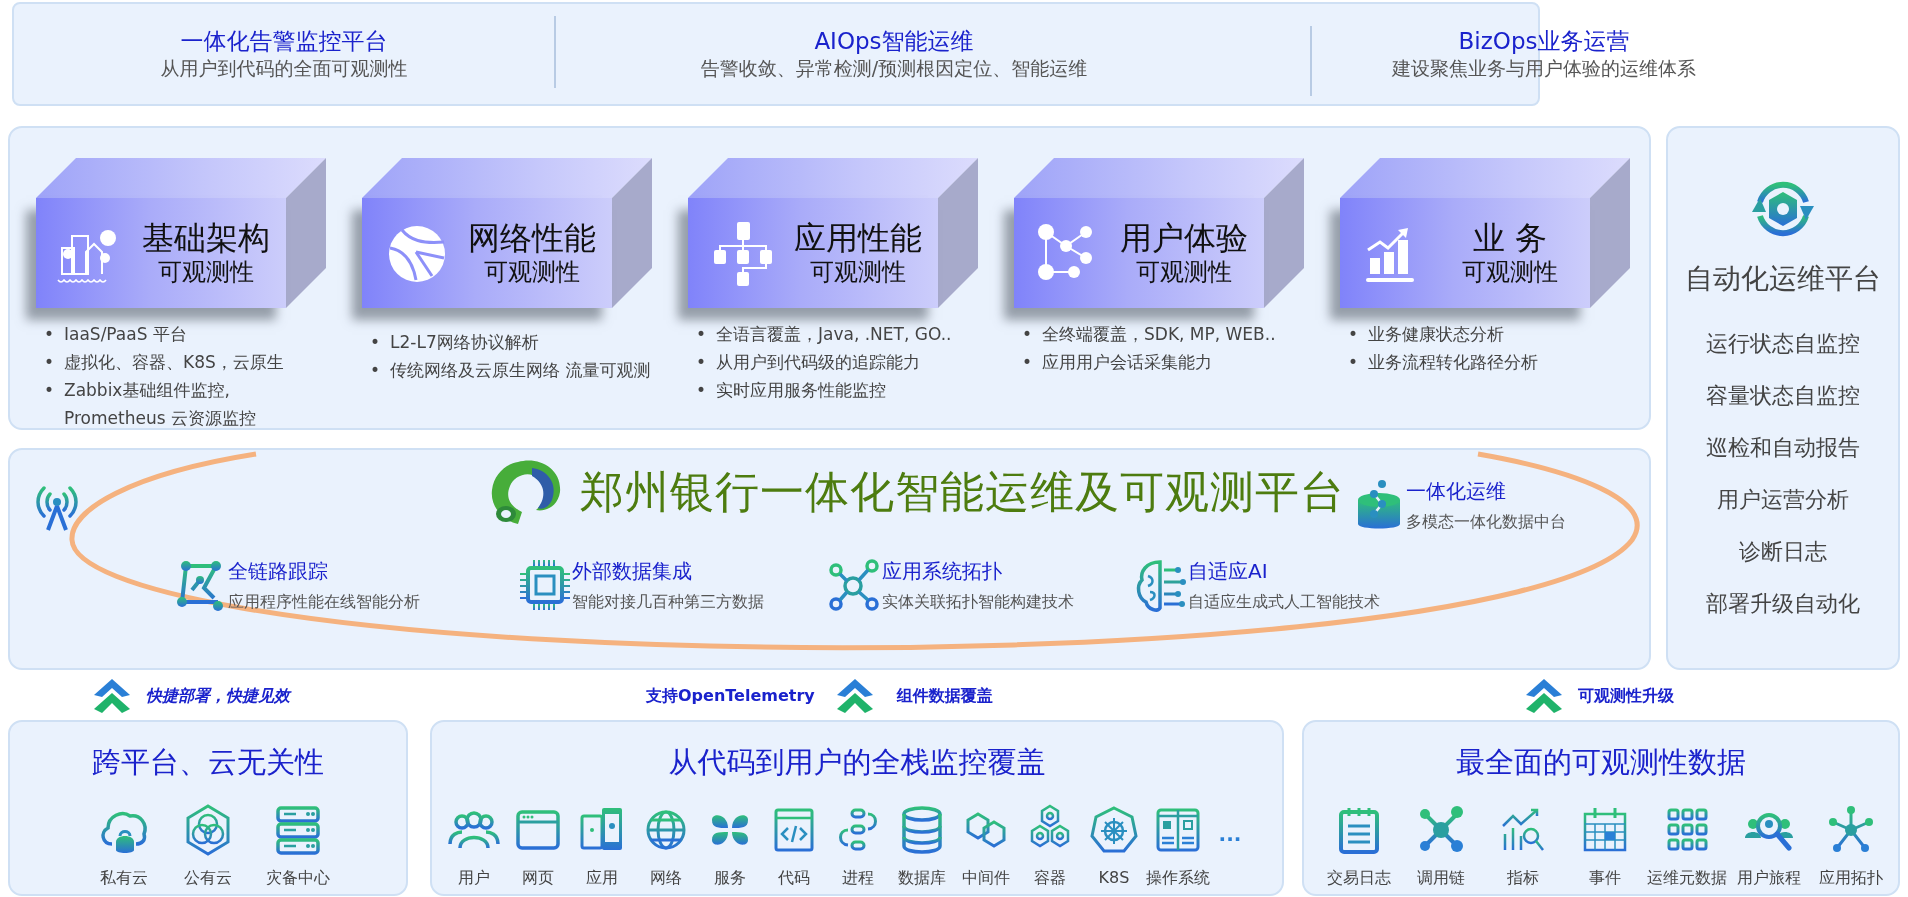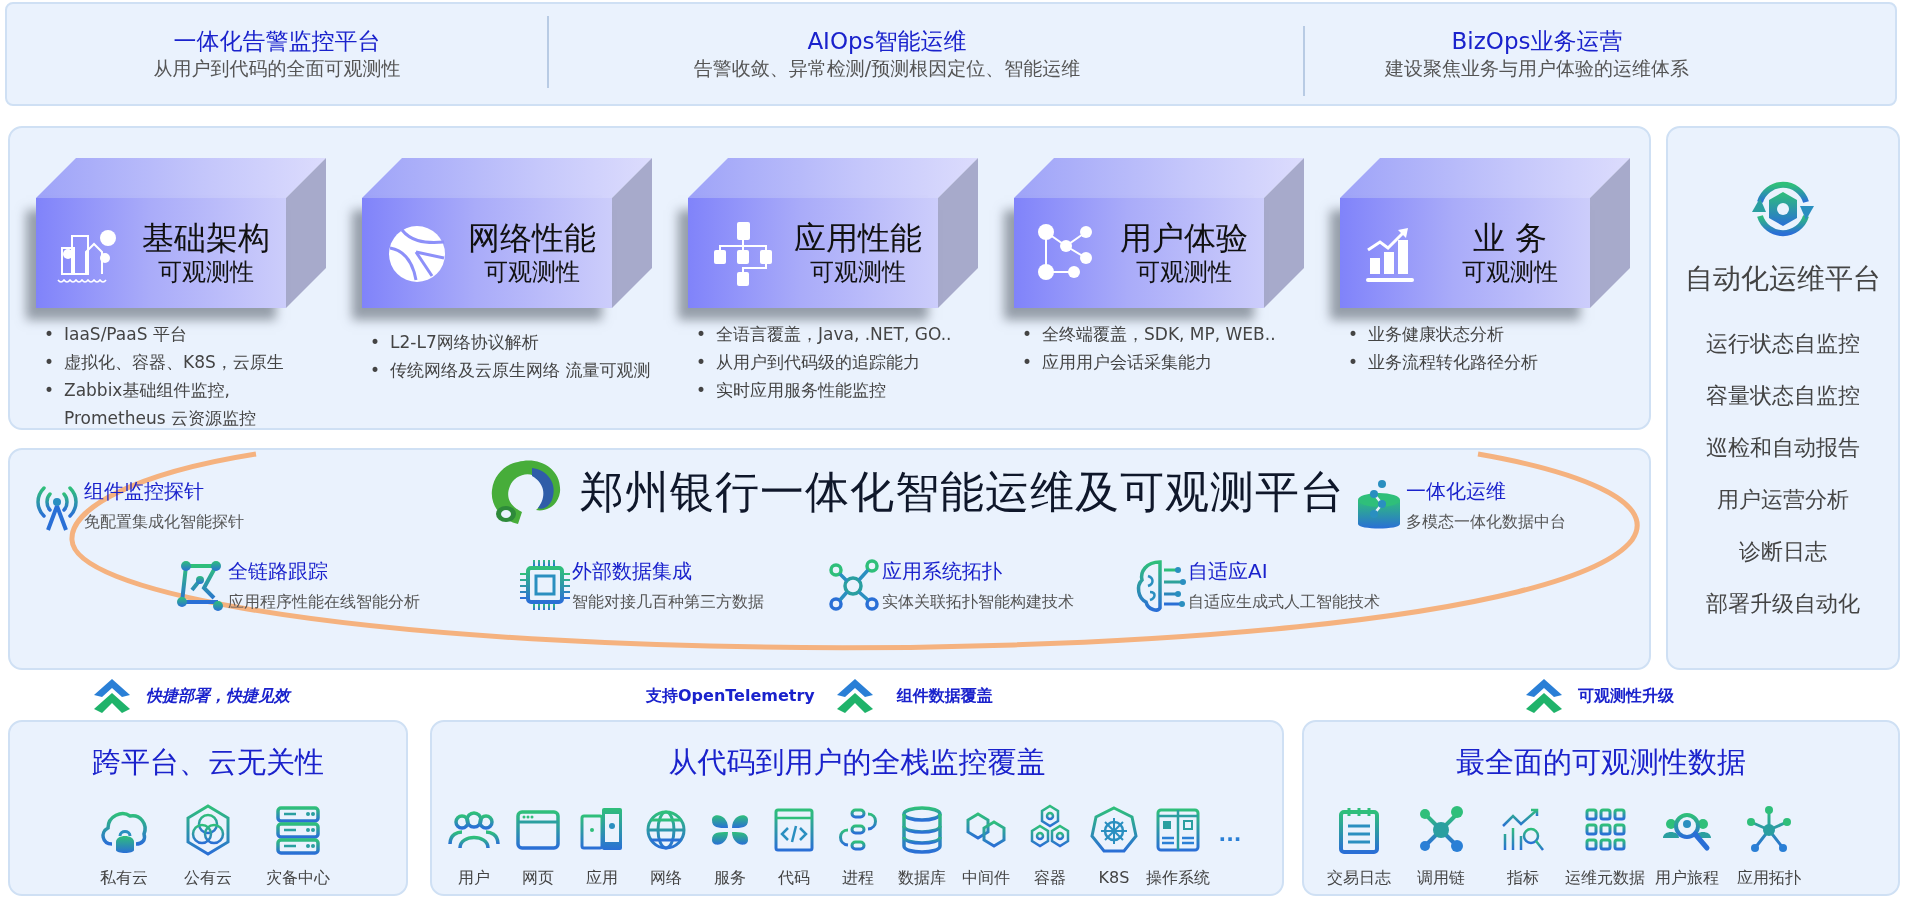--- a/index.html
+++ b/index.html
@@ -7,21 +7,21 @@
   body { position: relative; font-family: "DejaVu Sans", "Liberation Sans", sans-serif; color: #444; }
 
   .panel {
     position: absolute;
     background: #eaf2fd;
     border: 2px solid #cfe0f4;
     border-radius: 14px;
   }
 
   
-  #top-banner { left: 5px; top: 2px; width: 1892px; height: 104px; border-radius: 8px; }
+  #top-banner { left: 12px; top: 2px; width: 1528px; height: 104px; border-radius: 8px; }
   .banner-col { position: absolute; top: 22px; text-align: center; }
   .banner-title { color: #1a22cc; font-size: 23px; line-height: 30px; }
   .banner-sub { color: #555; font-size: 19px; line-height: 24px; }
   .banner-divider { position: absolute; width: 2px; background: #b8cbe4; }
 
   
   #obs-panel { left: 8px; top: 126px; width: 1643px; height: 304px; }
   .obs-block { position: absolute; top: 30px; width: 300px; }
   .box3d { position: relative; width: 290px; height: 150px; }
   .box-top {
@@ -54,21 +54,21 @@
   .auto-item { font-size: 22px; line-height: 52px; color: #444; }
 
   
   #core-panel { left: 8px; top: 448px; width: 1643px; height: 222px; overflow: hidden; }
   #orbit { position: absolute; left: 0; top: 0; }
   .feature { position: absolute; display: flex; align-items: flex-start; }
   .feature-icon { width: 54px; height: 56px; flex: 0 0 54px; }
   .feature-title { color: #1a22cc; font-size: 20px; line-height: 26px; }
   .feature-desc { color: #555; font-size: 16px; line-height: 24px; margin-top: 6px; white-space: nowrap; }
   #core-title-wrap { position: absolute; left: 478px; top: 6px; display: flex; align-items: center; }
-  #core-title { font-size: 44px; color: #0f172a; margin-left: 14px; letter-spacing: 1px; }
+  #core-title { font-size: 44px; color: #4d7c0f; margin-left: 14px; letter-spacing: 1px; }
 
   
   .arrow-row { position: absolute; top: 676px; height: 40px; display: flex; align-items: center; }
   .arrow-label { color: #1a22cc; font-size: 16px; font-weight: bold; margin-left: 14px; }
   .arrow-label.pre { margin-left: 0; margin-right: 20px; }
 
   
   .bottom-panel { top: 720px; height: 176px; }
   .bottom-title { text-align: center; color: #1a22cc; font-size: 29px; line-height: 36px; margin-top: 22px; }
   .icon-row { position: absolute; left: 0; right: 0; top: 82px; display: flex; }
@@ -293,24 +293,20 @@
     <svg class="feature-icon" viewBox="0 0 54 56">
       <g fill="none" stroke="url(#gb)" stroke-width="3.5" stroke-linecap="round">
         <path d="M14 10 C 6 18 6 30 14 38"></path>
           <path d="M40 10 C 48 18 48 30 40 38"></path>
         <path d="M20 16 C 16 20 16 28 20 32"></path>
           <path d="M34 16 C 38 20 38 28 34 32"></path>
       </g>
       <circle cx="27" cy="24" r="4" fill="#2a8fc0"></circle>
       <path d="M27 28 L18 52 M27 28 L36 52" stroke="#2a6fd6" stroke-width="4"></path>
     </svg>
-    <div>
-      <div class="feature-title">组件监控探针</div>
-      <div class="feature-desc">免配置集成化智能探针</div>
-    </div>
   </div>
 
   <div class="feature" style="left:1342px;top:28px;">
     <svg class="feature-icon" viewBox="0 0 54 56">
       <path d="M6 22 V46 C 6 52 48 52 48 46 V22" fill="url(#gb)"></path>
       <ellipse cx="27" cy="22" rx="21" ry="7" fill="#2fbf7a"></ellipse>
       <g stroke="#eaf2fd" stroke-width="2.5" fill="none">
           <path d="M30 6 L22 16 L30 26 L22 36"></path>
         </g>
       <g fill="#2a8fc0">
@@ -640,20 +636,31 @@
             <path d="M6 22 L16 12 L24 20 L40 6"></path>
             <path d="M34 6 H40 V12"></path>
           <circle cx="34" cy="32" r="7"></circle>
             <path d="M39 37 L46 46"></path>
         </g>
       </svg>
       <div class="icon-label">指标</div>
     </div>
     <div class="icon-cell" style="width:82px;">
       <svg viewBox="0 0 52 52">
+        <rect x="6" y="10" width="40" height="36" fill="none" stroke="url(#gb)" stroke-width="2.5"></rect>
+        <path d="M16 4 V14 M36 4 V14" stroke="#2fbf7a" stroke-width="3"></path>
+        <g stroke="#2a8fc0" stroke-width="1.5">
+            <path d="M6 20 H46 M6 28 H46 M6 36 H46 M16 20 V46 M26 20 V46 M36 20 V46"></path>
+          </g>
+        <rect x="26" y="28" width="10" height="8" fill="#2a7fd6"></rect>
+      </svg>
+      <div class="icon-label">事件</div>
+    </div>
+    <div class="icon-cell" style="width:82px;">
+      <svg viewBox="0 0 52 52">
         <g fill="none" stroke="url(#gb)" stroke-width="3">
           <rect x="8" y="6" width="9" height="9" rx="2"></rect>
             <rect x="22" y="6" width="9" height="9" rx="2"></rect>
             <rect x="36" y="6" width="9" height="9" rx="2"></rect>
           <rect x="8" y="21" width="9" height="9" rx="2"></rect>
             <rect x="22" y="21" width="9" height="9" rx="2"></rect>
             <rect x="36" y="21" width="9" height="9" rx="2"></rect>
           <rect x="8" y="36" width="9" height="9" rx="2"></rect>
             <rect x="22" y="36" width="9" height="9" rx="2"></rect>
             <rect x="36" y="36" width="9" height="9" rx="2"></rect>

